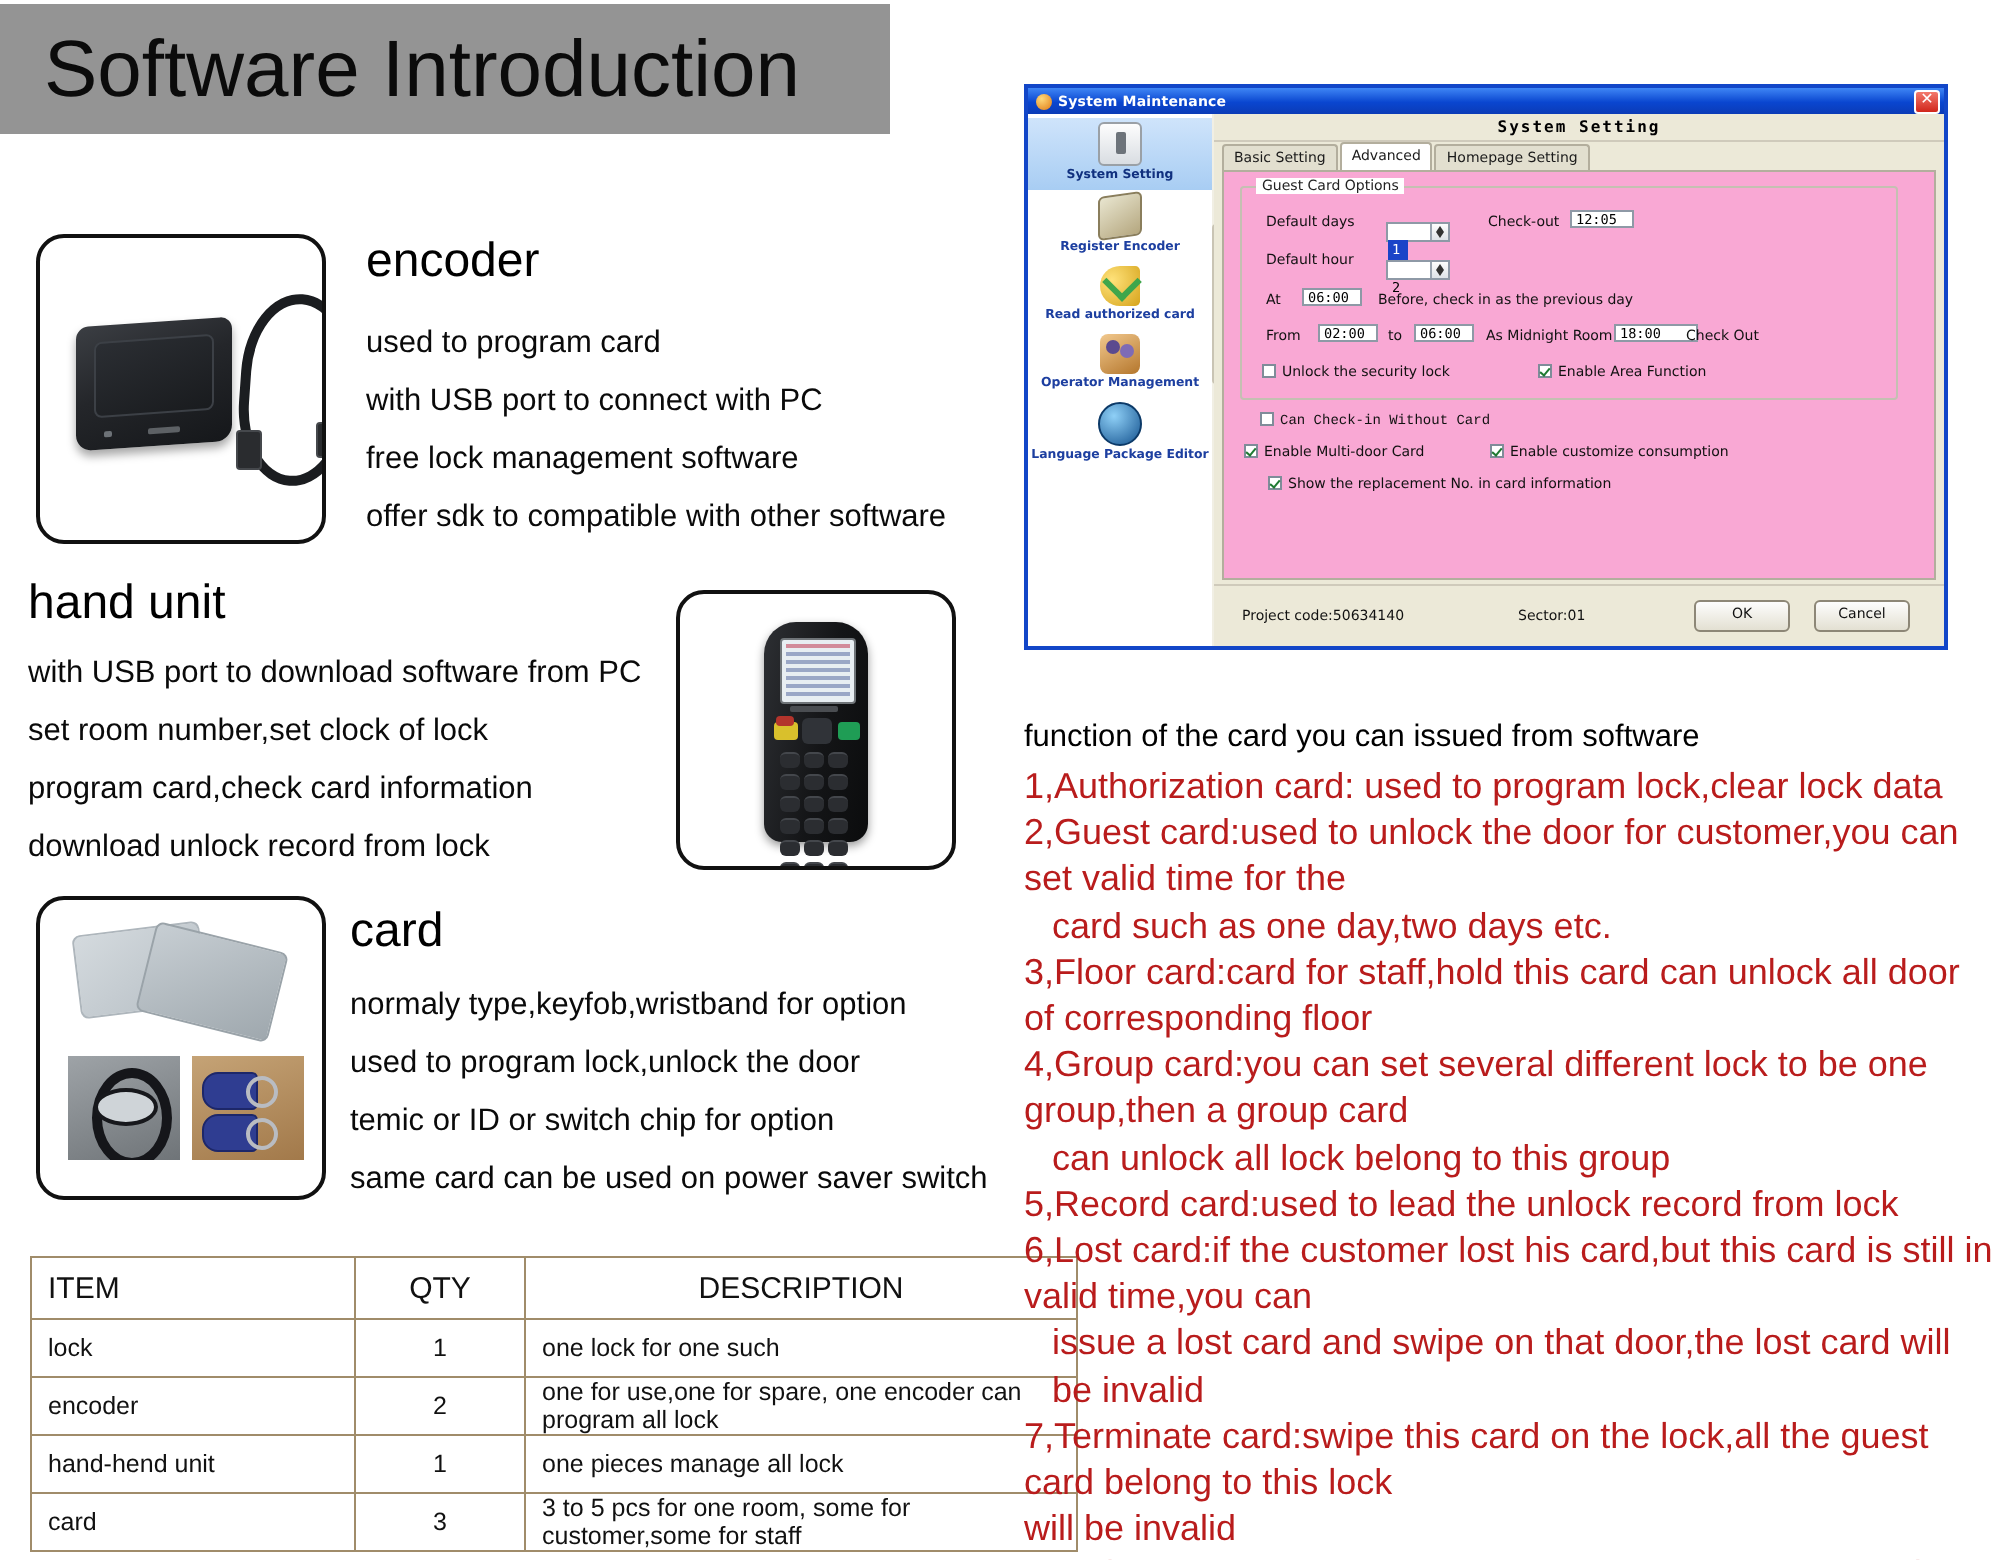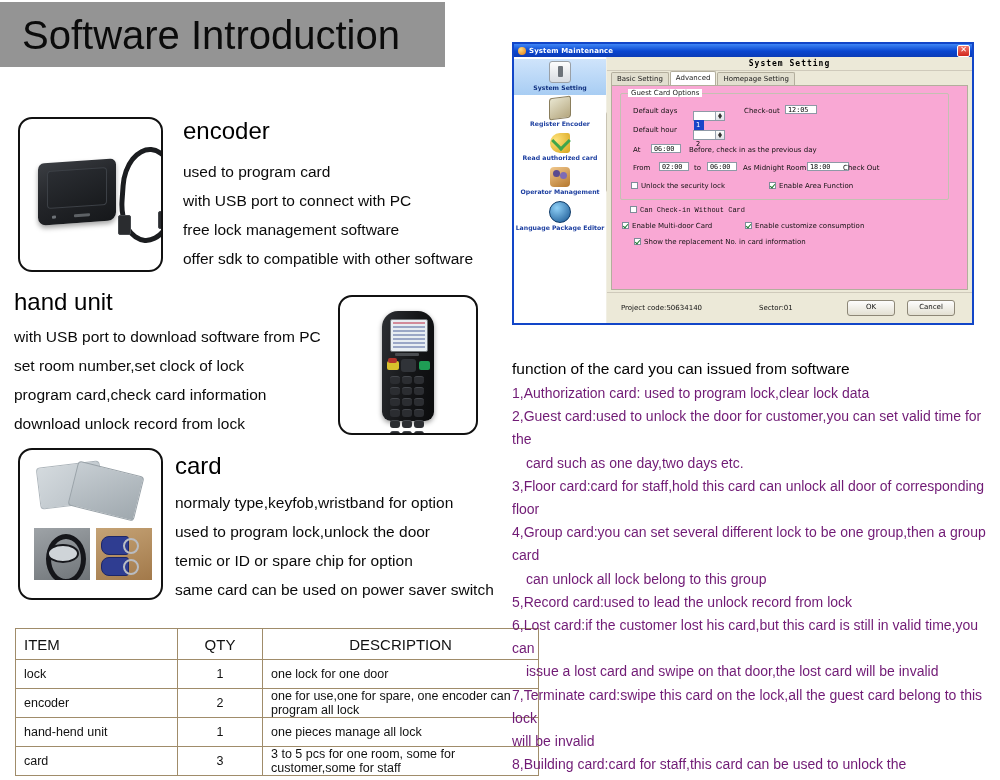--- a/index.html
+++ b/index.html
@@ -226,21 +226,21 @@
   }
   #scroll-strip{
     position:absolute;left:92px;top:13px;width:5px;bottom:0;background:#f1efe4;
     border-right:1px solid #cbc6b6;
   }
   #scroll-thumb{position:absolute;left:0;top:55px;width:5px;height:80px;background:#c9c4b4;border-radius:2px;}
 
   
   #func-block{left:512px;top:356px;width:486px;}
   #func-head{font-size:15.5px;line-height:26px;color:#000;}
-  .func-item{font-size:14px;line-height:23.2px;color:#701a75;}
+  .func-item{font-size:18px;line-height:23.2px;color:#b91c1c;}
   .func-item .cont{display:block;padding-left:14px;}
 </style>
 </head>
 <body>
 
 <div class="abs" id="header-band">
   <div id="page-title">Software Introduction</div>
 </div>
 
 <div class="abs photo-box" style="left:18px;top:117px;width:145px;height:155px;">
@@ -319,38 +319,38 @@
   <div class="photo-fob">
     <div class="fob fob1"></div>
     <div class="fob fob2"></div>
   </div>
 </div>
 
 <div class="abs sec-title" style="left:175px;top:452px;">card</div>
 <div class="abs" style="left:175px;top:488px;">
   <div class="sec-line">normaly type,keyfob,wristband for option</div>
   <div class="sec-line">used to program lock,unlock the door</div>
-  <div class="sec-line">temic or ID or spare chip for option</div>
+  <div class="sec-line">temic or ID or switch chip for option</div>
   <div class="sec-line">same card can be used on power saver switch</div>
 </div>
 
 <div class="abs" style="left:15px;top:628px;">
   <table id="spec-table">
     <thead>
       <tr>
         <th class="c-item">ITEM</th>
         <th class="c-qty">QTY</th>
         <th class="c-desc">DESCRIPTION</th>
       </tr>
     </thead>
     <tbody>
       <tr>
         <td class="c-item">lock</td>
         <td class="c-qty">1</td>
-        <td class="c-desc">one lock for one door</td>
+        <td class="c-desc">one lock for one such</td>
       </tr>
       <tr>
         <td class="c-item">encoder</td>
         <td class="c-qty">2</td>
         <td class="c-desc">one for use,one for spare, one encoder can program all lock</td>
       </tr>
       <tr>
         <td class="c-item">hand-hend unit</td>
         <td class="c-qty">1</td>
         <td class="c-desc">one pieces manage all lock</td>

